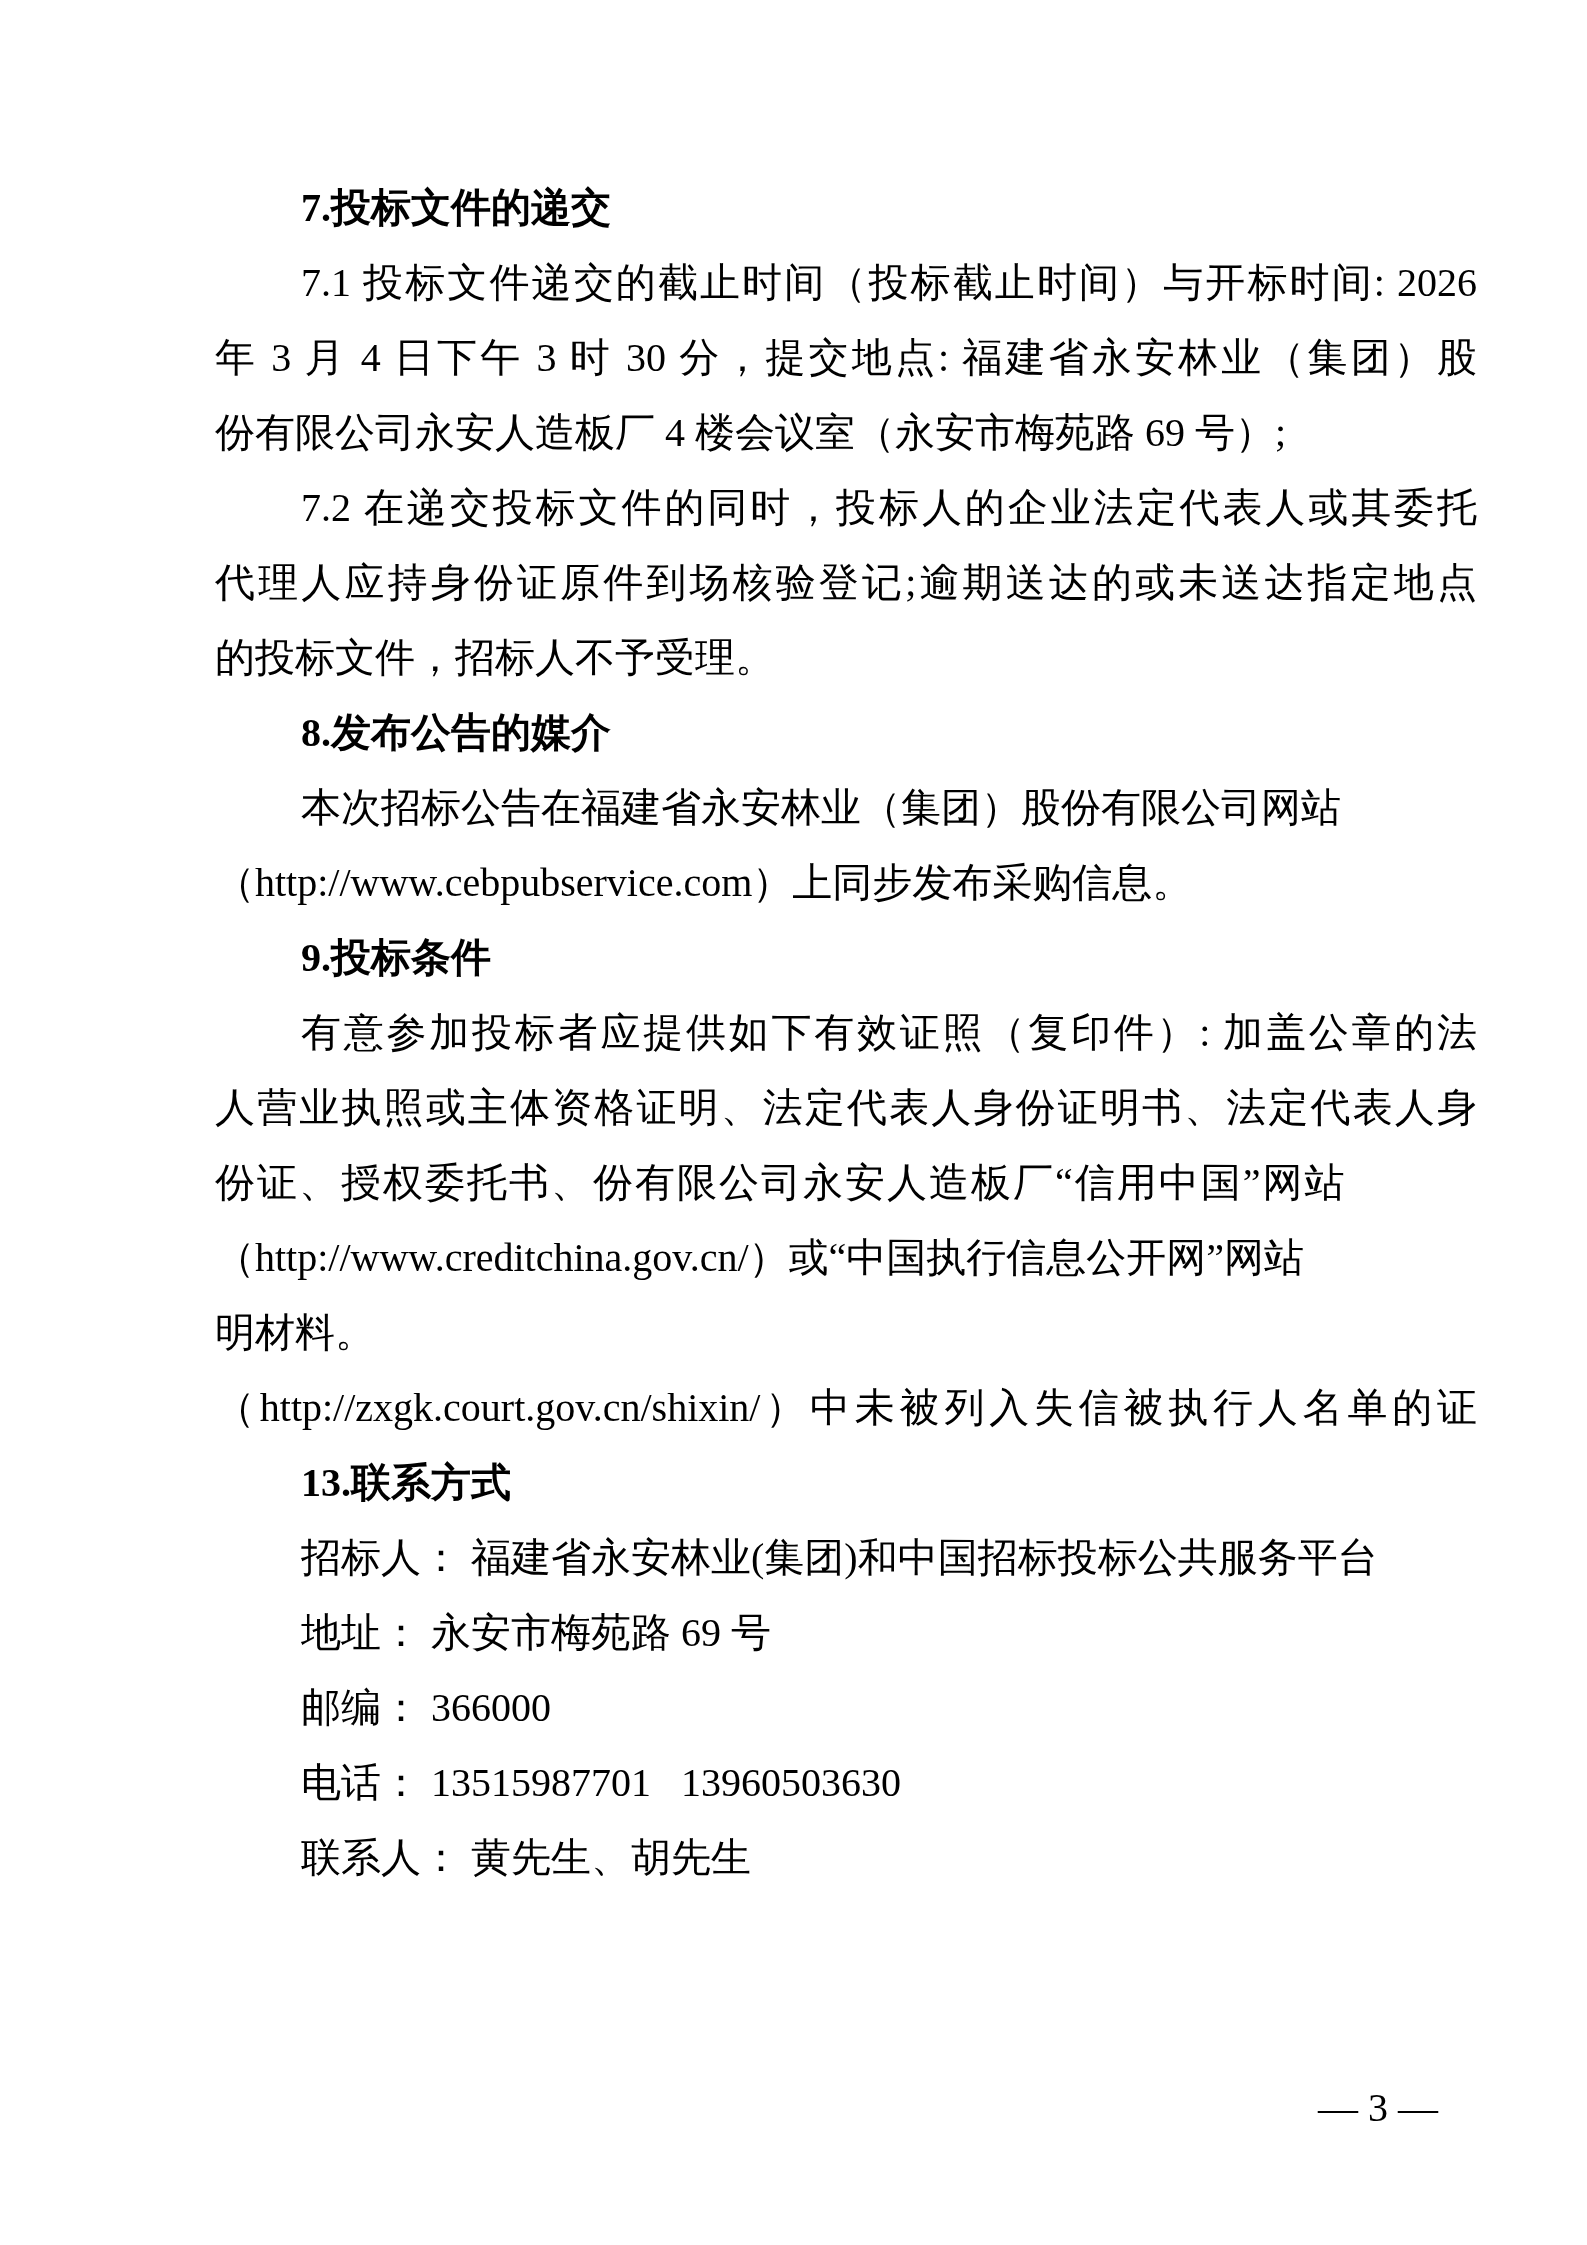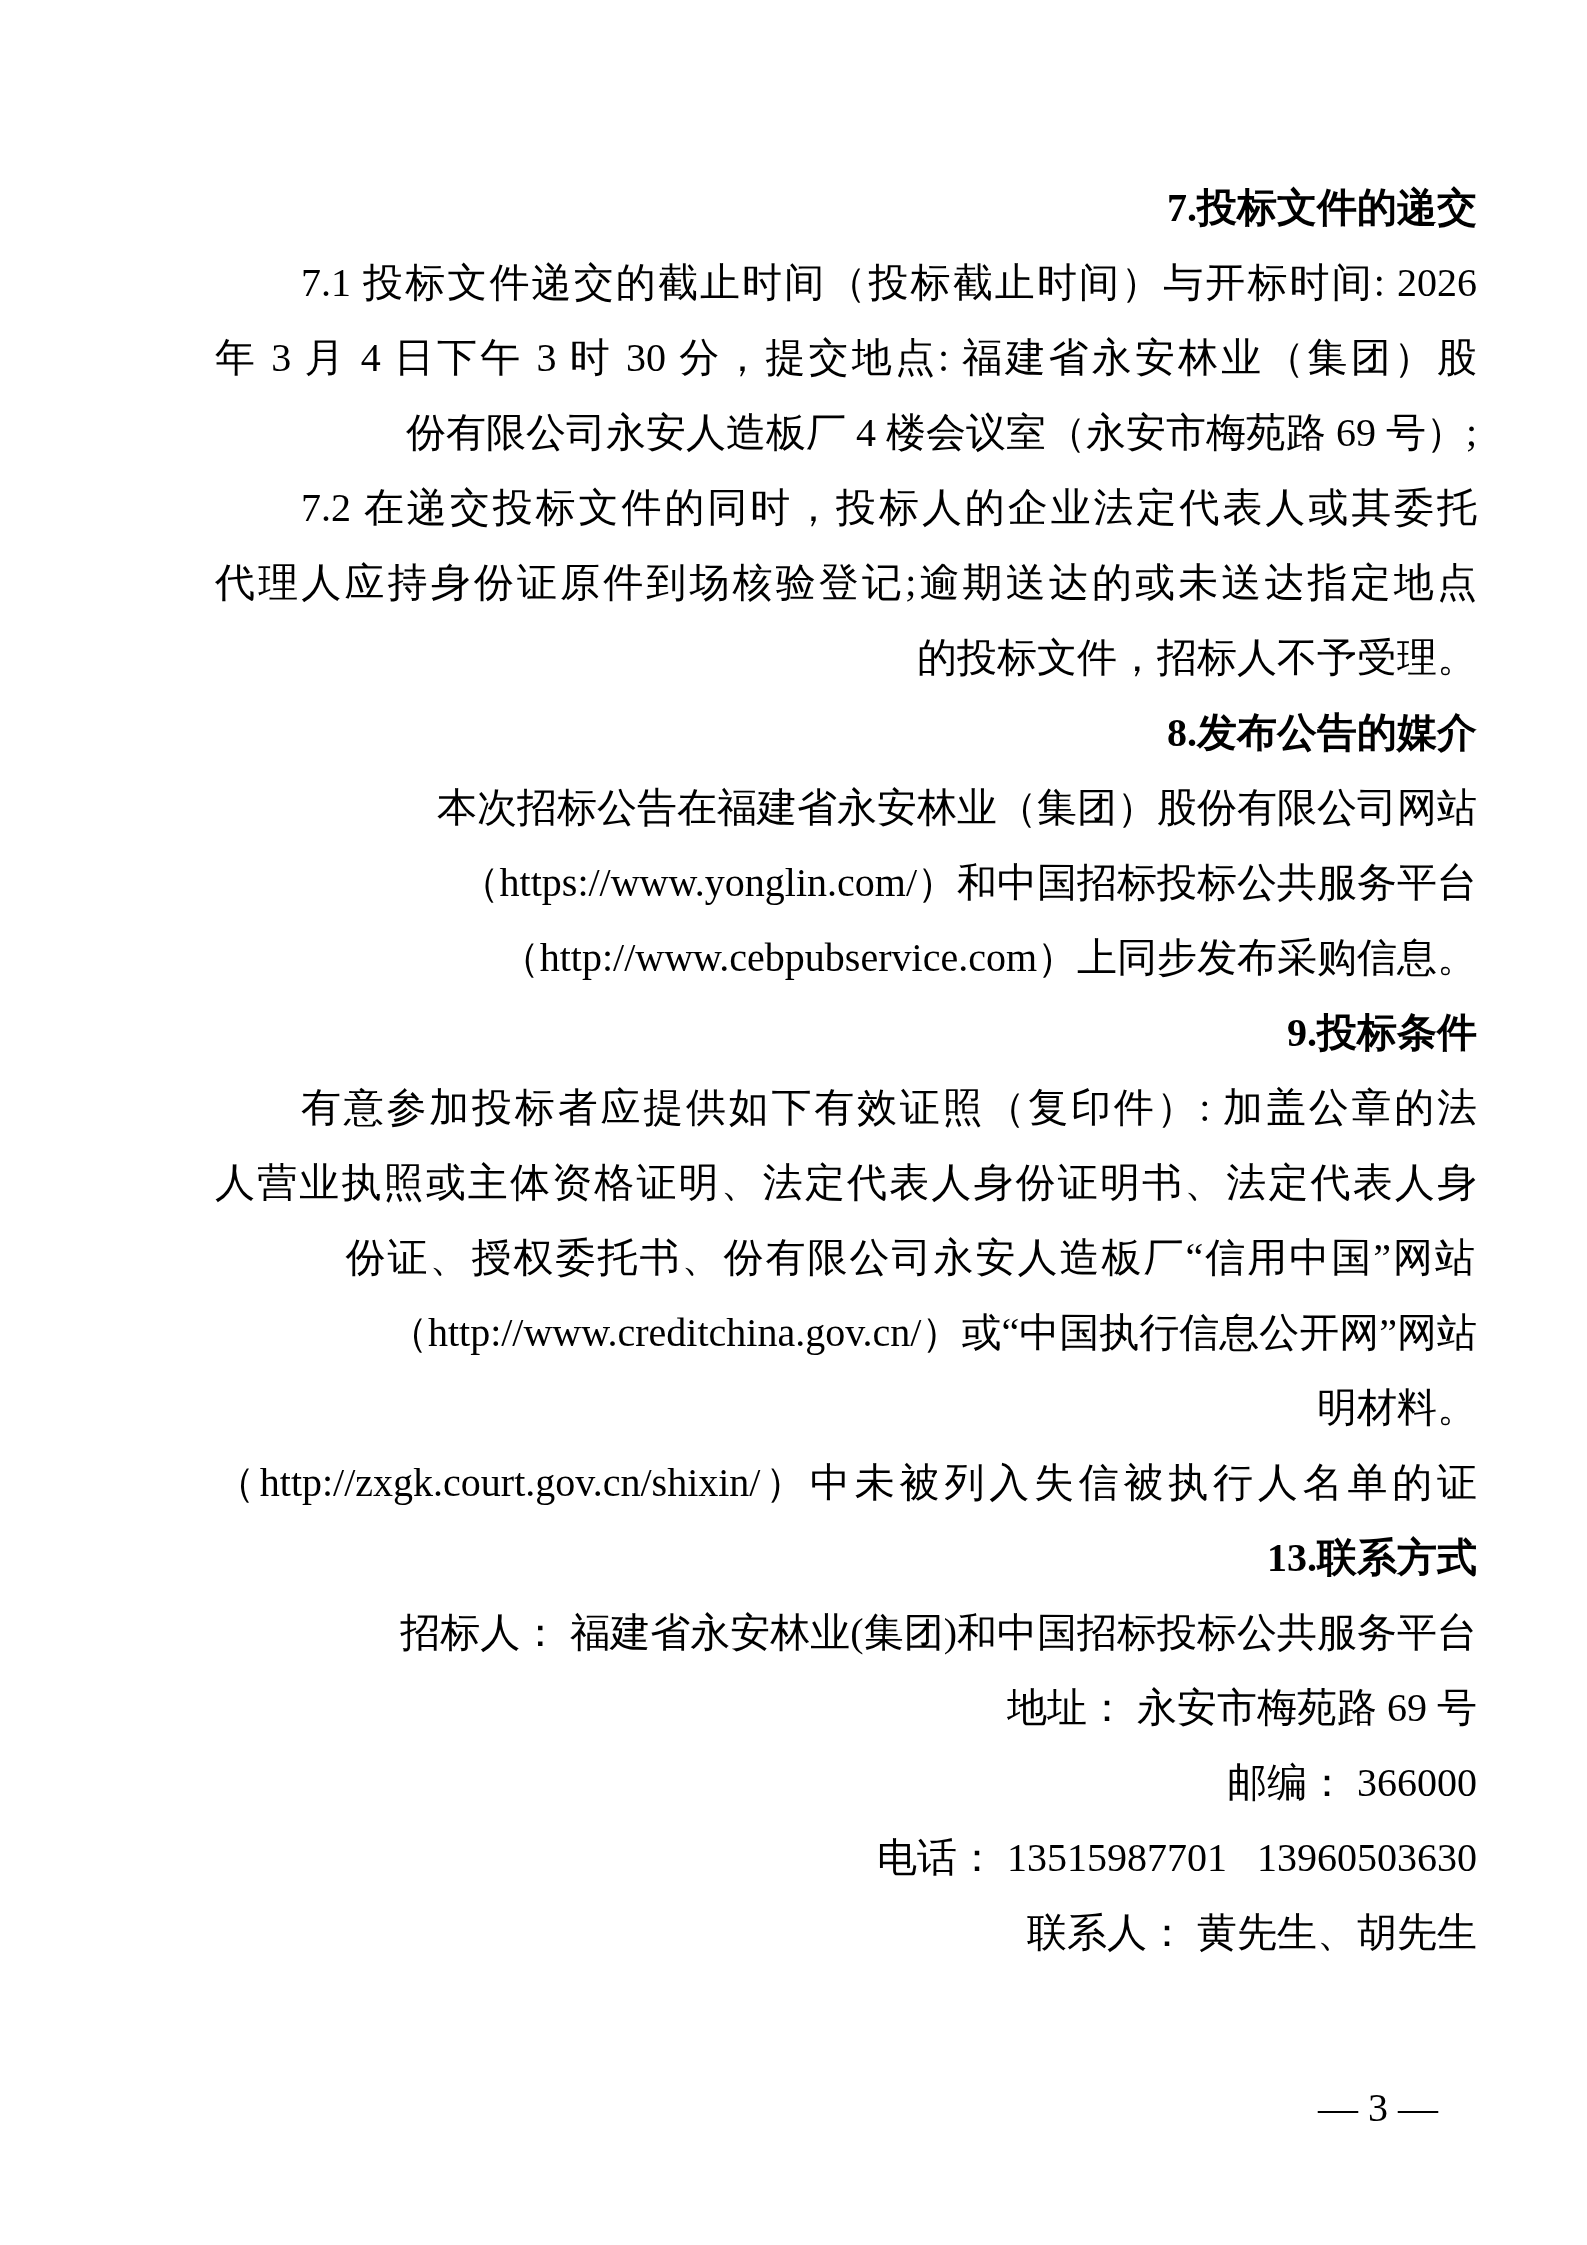--- a/index.html
+++ b/index.html
@@ -19,21 +19,21 @@
   .doc {
     position: absolute;
     left: 215px;
     top: 170px;
     width: 1262px;
   }
   .line {
     height: 75px;
     line-height: 75px;
     font-size: 40px;
-    text-align: right;
+    text-align: left;
     white-space: nowrap;
   }
   .line.indent {
     text-indent: 86px;
   }
   .line.fill {
     white-space: normal;
     text-align: justify;
     text-align-last: justify;
   }
@@ -62,21 +62,20 @@
   <div class="doc" id="doc-lines">
       <div class="line heading indent">7.投标文件的递交</div>
       <div class="line indent fill">7.1 投标文件递交的截止时间（投标截止时间）与开标时间: 2026</div>
       <div class="line fill">年 3 月 4 日下午 3 时 30 分，提交地点: 福建省永安林业（集团）股</div>
       <div class="line">份有限公司永安人造板厂 4 楼会议室（永安市梅苑路 69 号）;</div>
       <div class="line indent fill">7.2 在递交投标文件的同时，投标人的企业法定代表人或其委托</div>
       <div class="line fill">代理人应持身份证原件到场核验登记;逾期送达的或未送达指定地点</div>
       <div class="line">的投标文件，招标人不予受理。</div>
       <div class="line heading indent">8.发布公告的媒介</div>
       <div class="line indent">本次招标公告在福建省永安林业（集团）股份有限公司网站</div>
-      <div class="line">（https://www.yonglin.com/）和中国招标投标公共服务平台</div>
       <div class="line">（http://www.cebpubservice.com）上同步发布采购信息。</div>
       <div class="line heading indent">9.投标条件</div>
       <div class="line indent fill">有意参加投标者应提供如下有效证照（复印件）: 加盖公章的法</div>
       <div class="line fill">人营业执照或主体资格证明、法定代表人身份证明书、法定代表人身</div>
       <div class="line spread">份证、授权委托书、份有限公司永安人造板厂“信用中国”网站</div>
       <div class="line">（http://www.creditchina.gov.cn/）或“中国执行信息公开网”网站</div>
       <div class="line">明材料。</div>
       <div class="line fill">（http://zxgk.court.gov.cn/shixin/）中未被列入失信被执行人名单的证</div>
       <div class="line heading indent">13.联系方式</div>
       <div class="line indent">招标人： 福建省永安林业(集团)和中国招标投标公共服务平台</div>

